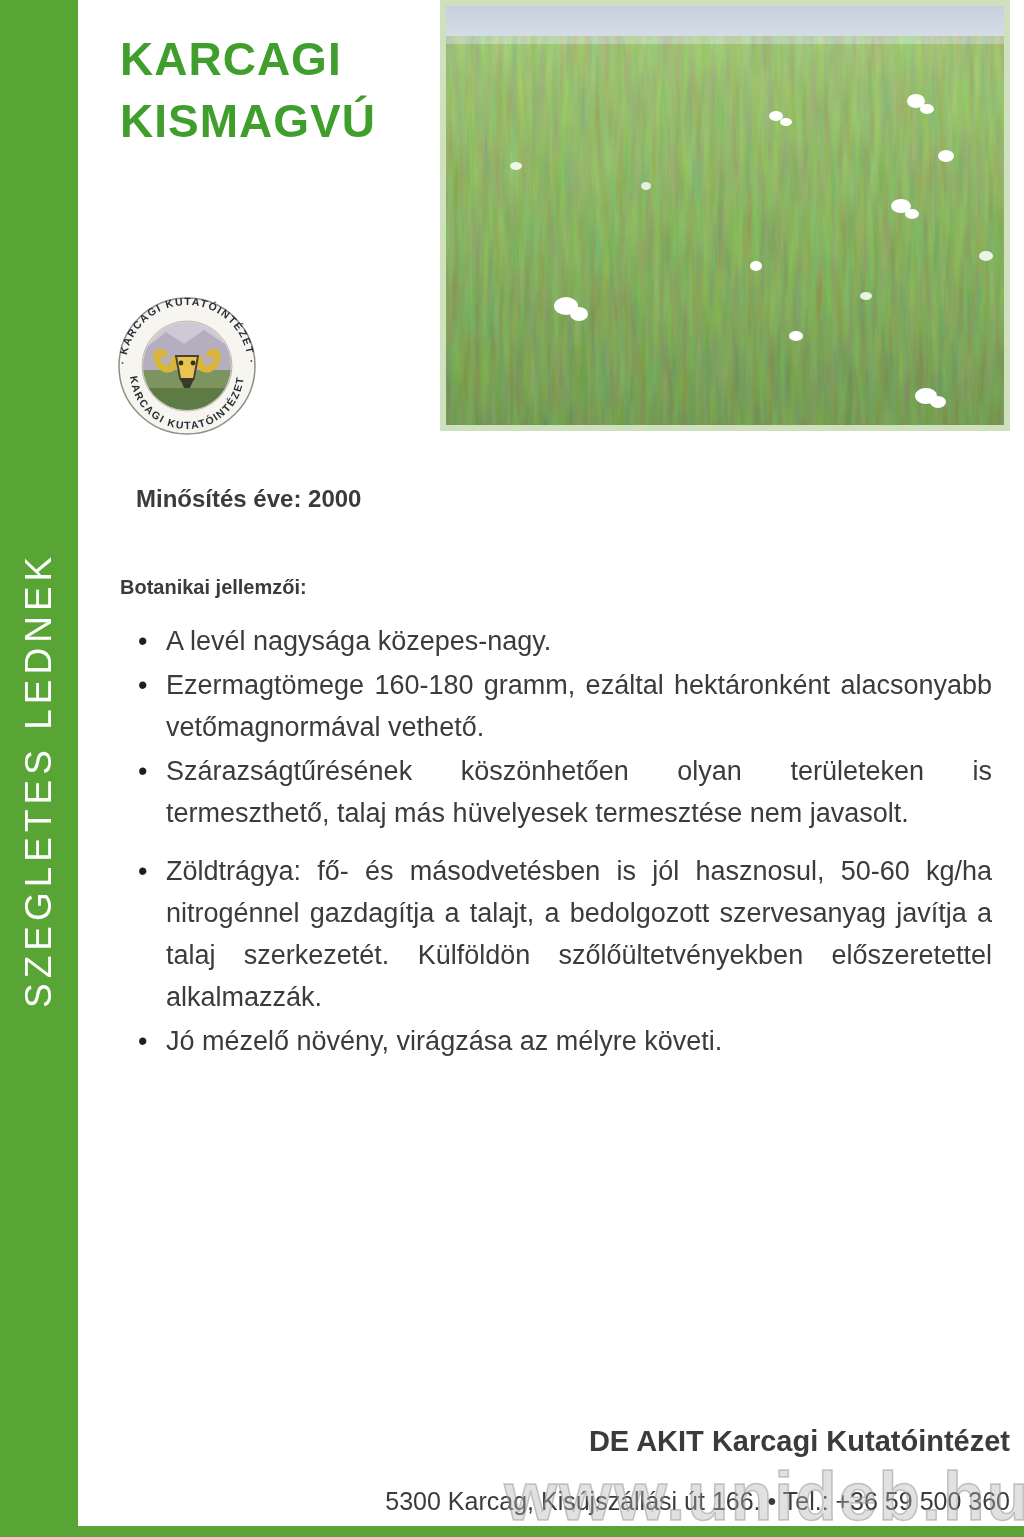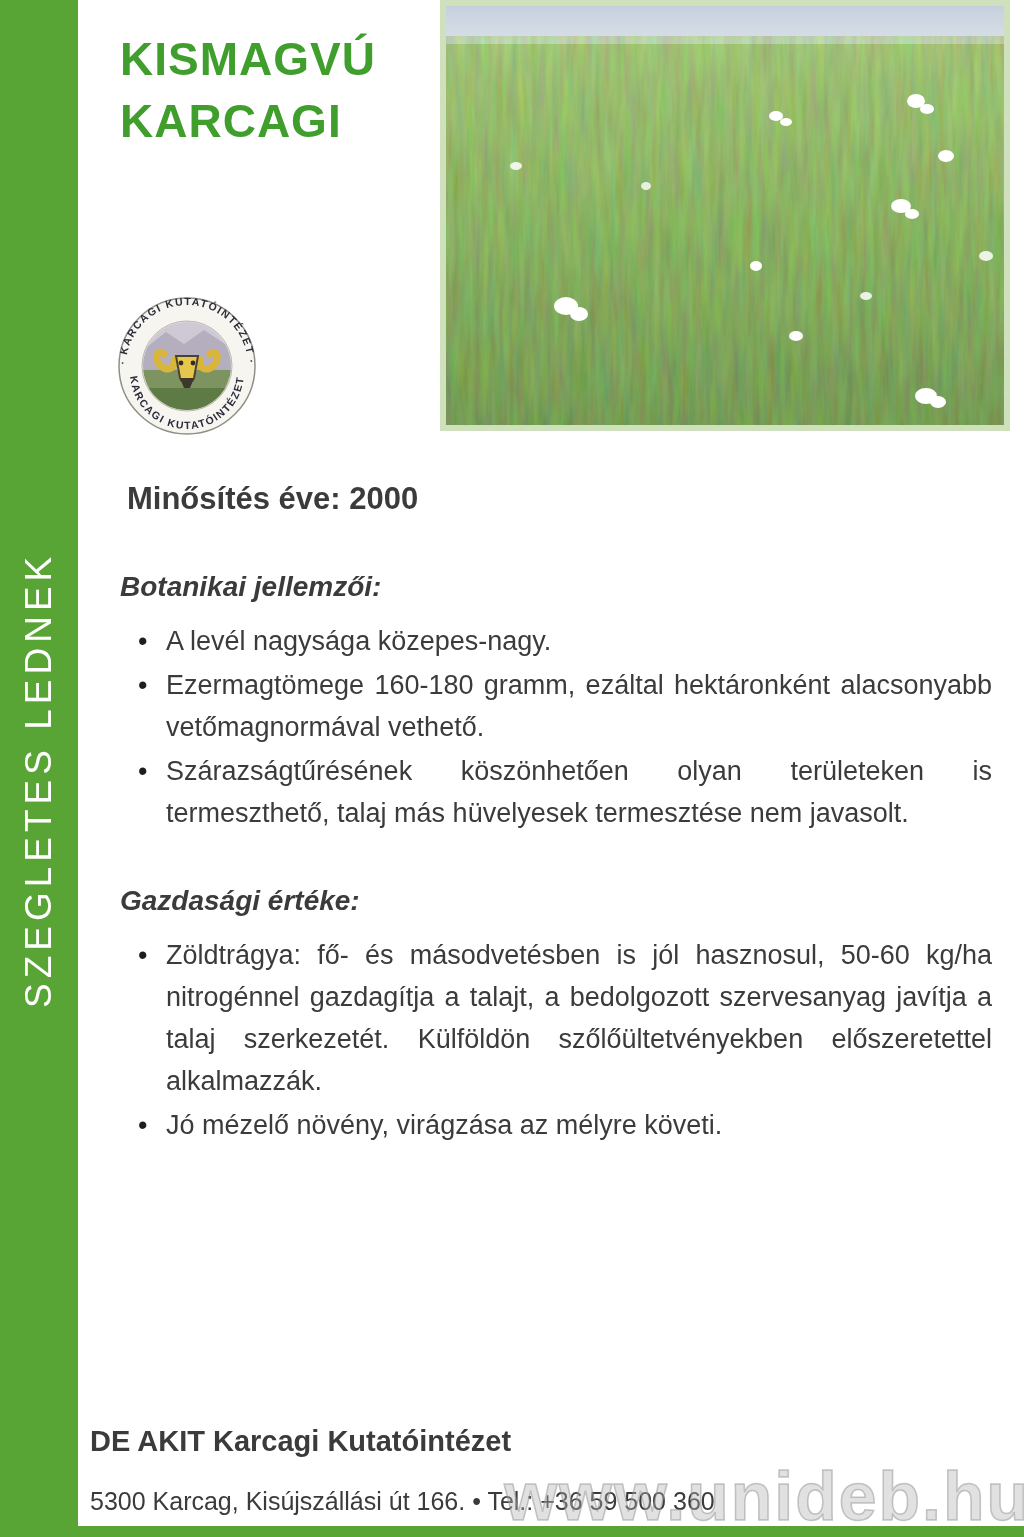--- a/index.html
+++ b/index.html
@@ -40,37 +40,37 @@
   .photo-frame{
     position:absolute;left:440px;top:0;width:570px;height:431px;
     border:6px solid #cfe0bd;box-sizing:border-box;background:#7fae58;
   }
   .photo-frame svg{display:block;width:100%;height:100%;}
   
   .content{
     position:absolute;left:120px;top:478px;width:888px;
     font-size:27px;line-height:42px;
   }
-  .cert-year{font-weight:bold;font-size:31px;margin:0 0 0 7px;}
+  .cert-year{font-weight:bold;font-size:24px;margin:0 0 0 16px;}
   .section-heading{
-    font-weight:bold;font-size:28px;margin:50px 0 8px 0;line-height:34px;font-style:italic;
+    font-weight:bold;font-size:20px;margin:50px 0 8px 0;line-height:34px;
   }
   ul.bullets{list-style:none;margin:16px;padding:0;}
   ul.bullets li{
     position:relative;padding-left:30px;margin:0 0 2px 0;
     text-align:justify;
   }
   ul.bullets li::before{
     content:"•";position:absolute;left:2px;top:0;
     color:#1e1e1e;
   }
   
   .footer{
     position:absolute;left:90px;top:1425px;width:920px;
-    text-align:left;line-height:33px;
+    text-align:right;line-height:33px;
   }
   .footer .org{font-weight:bold;font-size:29px;}
   .footer .addr,.footer .mail{font-size:25px;margin-top:27px;}
   
   .watermark{
     position:absolute;right:-6px;bottom:2px;
     font-size:68px;font-weight:bold;letter-spacing:2px;
     color:rgba(175,175,175,0.38);
     -webkit-text-stroke:1.5px rgba(145,145,145,0.5);
     white-space:nowrap;pointer-events:none;
@@ -80,22 +80,22 @@
 <body>
 
 <div class="page">
 
   <div class="left-bar"></div>
   <div class="vertical-label">SZEGLETES LEDNEK</div>
 
   <div class="bottom-bar"></div>
 
   <div class="title">
+    <div>KARCAGI</div>
     <div>KISMAGVÚ</div>
-    <div>KARCAGI</div>
   </div>
 
   <div class="logo">
     <svg viewBox="0 0 162 152" xmlns="http://www.w3.org/2000/svg">
       <circle cx="81" cy="74" r="68" fill="#f6f5f0" stroke="#8f8f88" stroke-width="1.5"></circle>
       <circle cx="81" cy="74" r="45" fill="#e9e7e0" stroke="#b9b7ae" stroke-width="1"></circle>
 
       <clipPath id="sealClip">
           <circle cx="81" cy="74" r="44"></circle>
         </clipPath>
@@ -181,21 +181,20 @@
   <div class="content">
     <p class="cert-year">Minősítés éve: 2000</p>
 
     <h2 class="section-heading">Botanikai jellemzői:</h2>
     <ul class="bullets">
       <li>A levél nagysága közepes-nagy.</li>
       <li>Ezermagtömege 160-180 gramm, ezáltal hektáronként alacsonyabb vetőmagnormával vethető.</li>
       <li>Szárazságtűrésének köszönhetően olyan területeken is termeszthető, talaj más hüvelyesek termesztése nem javasolt.</li>
     </ul>
 
-    <h2 class="section-heading">Gazdasági értéke:</h2>
     <ul class="bullets">
       <li>Zöldtrágya: fő- és másodvetésben is jól hasznosul, 50-60 kg/ha nitrogénnel gazdagítja a talajt, a bedolgozott szervesanyag javítja a talaj szerkezetét. Külföldön szőlőültetvényekben előszeretettel alkalmazzák.</li>
       <li>Jó mézelő növény, virágzása az mélyre követi.</li>
     </ul>
   </div>
 
   <div class="footer">
     <div class="org">DE AKIT Karcagi Kutatóintézet</div>
     <div class="addr">5300 Karcag, Kisújszállási út 166. • Tel.: +36 59 500 360</div>
   </div>

